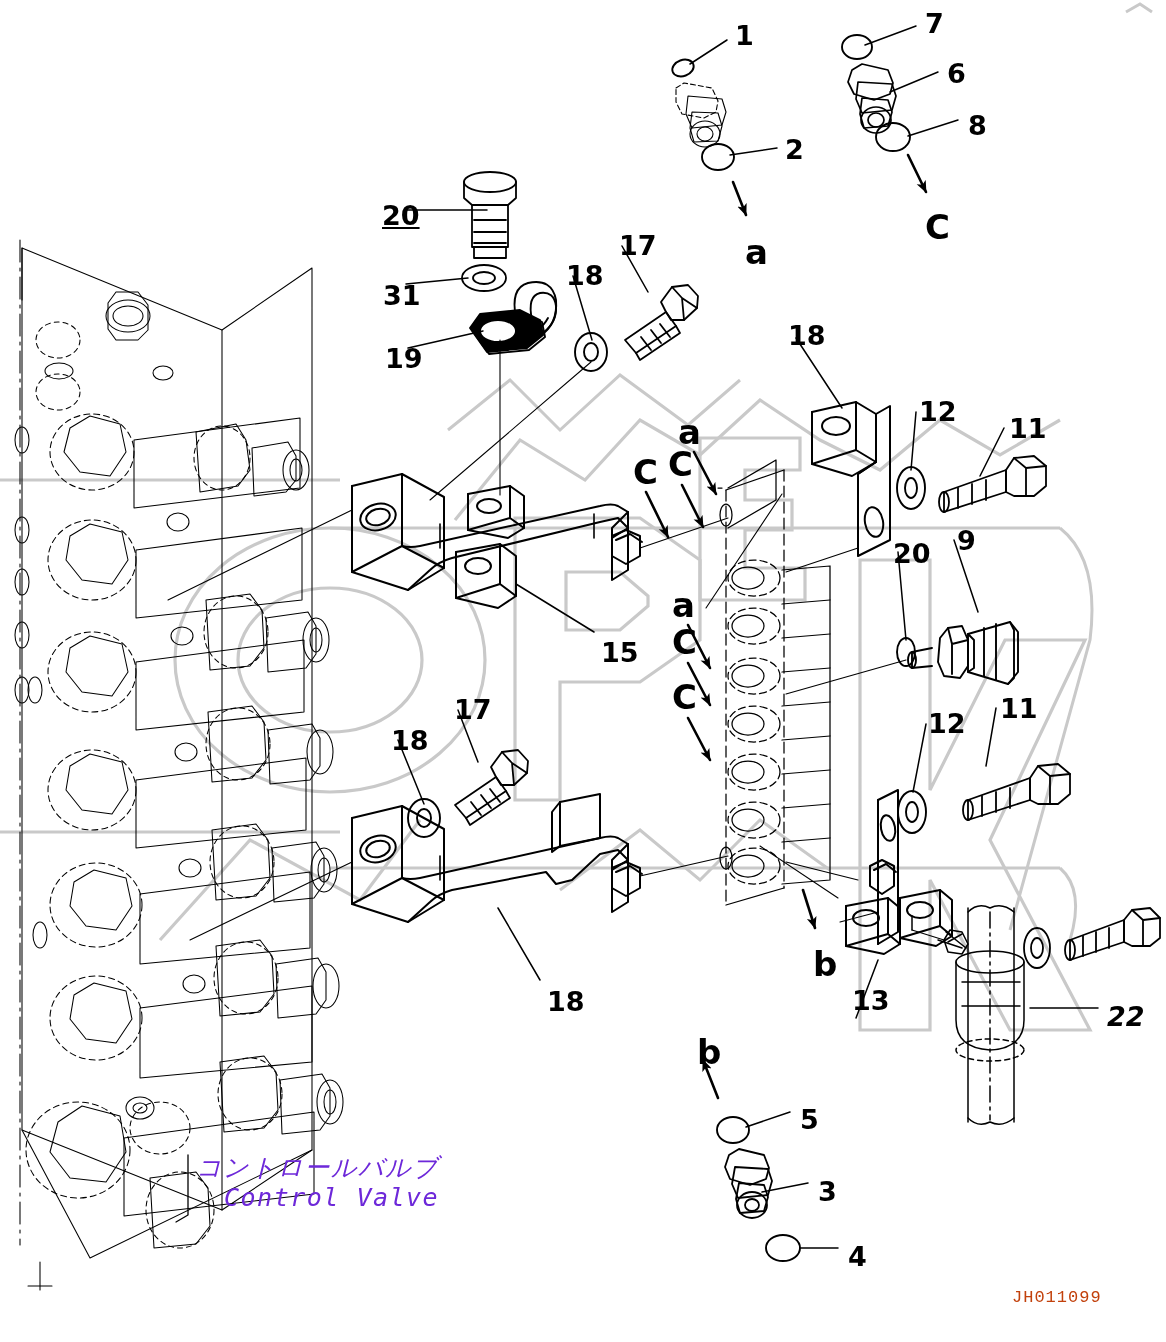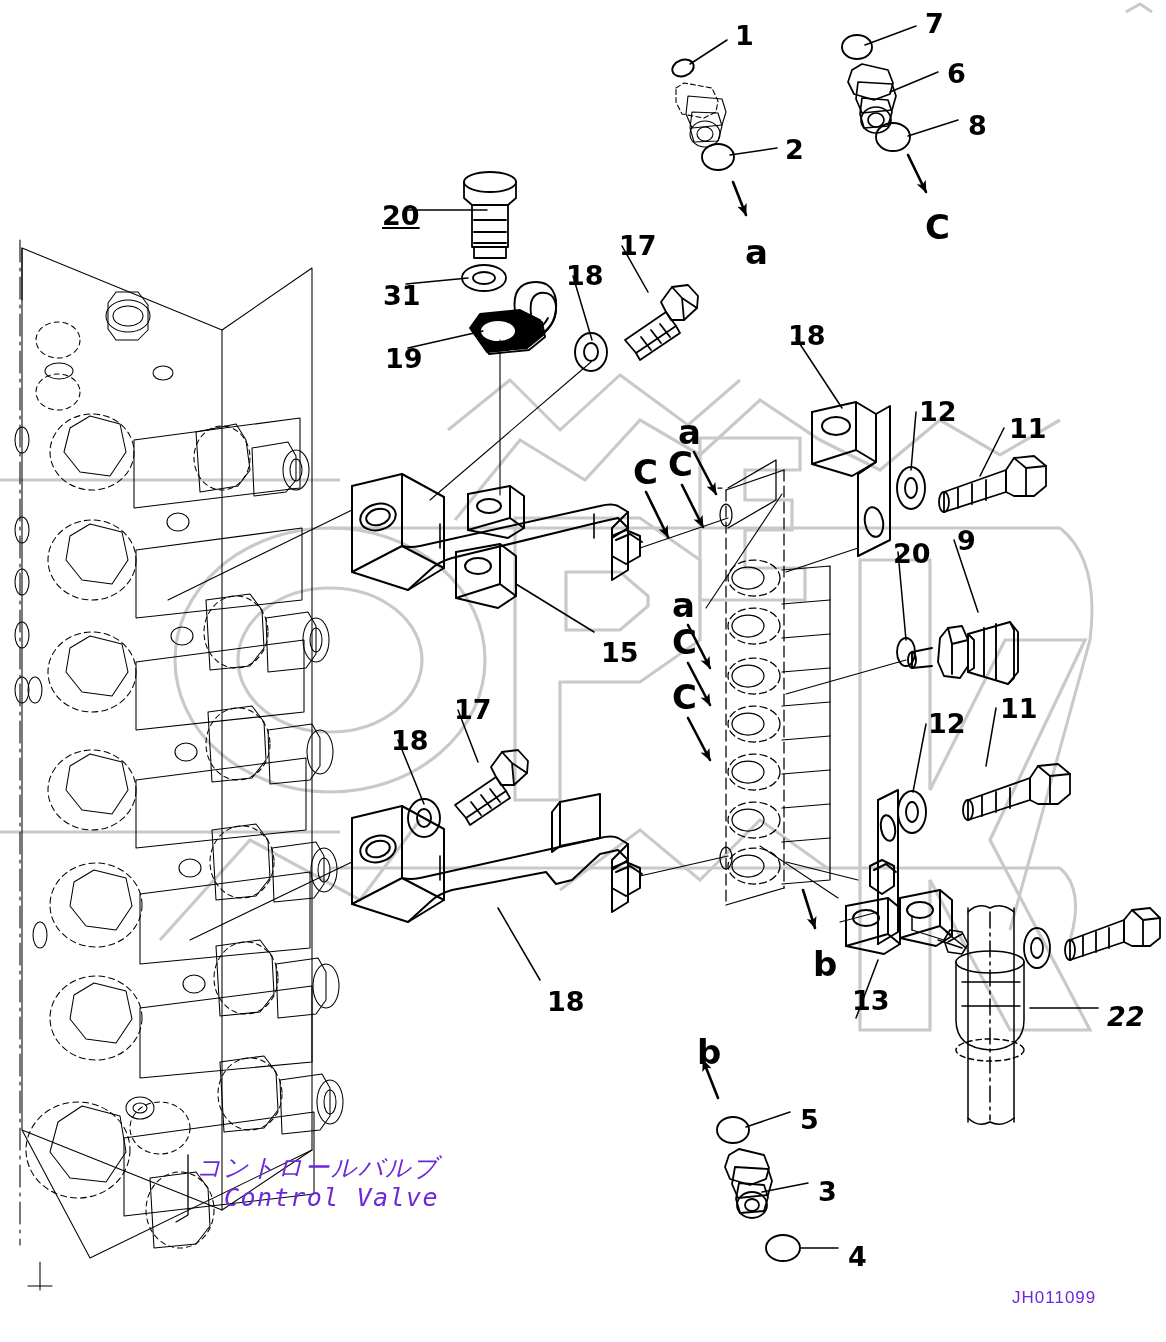--- a/index.html
+++ b/index.html
@@ -26,23 +26,23 @@
     font-family:"DejaVu Sans Mono", monospace;
     font-size:25px;
     color:#6d28d9;
     line-height:1.25;
     letter-spacing:1.5px;
     white-space:nowrap;
     font-style:italic;
   }
   .dwg{
     position:absolute;
-    font-family:Liberation Sans, sans-serif;
+    font-family:Liberation Mono, monospace;
     font-size:17px;
-    color:#6d28d9;
+    color:#c2410c;
     letter-spacing:1px;
   }
 </style>
 </head>
 <body>
 
 <div id="stage">
 
   <svg width="1166" height="1342">
     <g stroke="#c9c9c9" stroke-width="3.2" fill="none" stroke-linejoin="miter">

